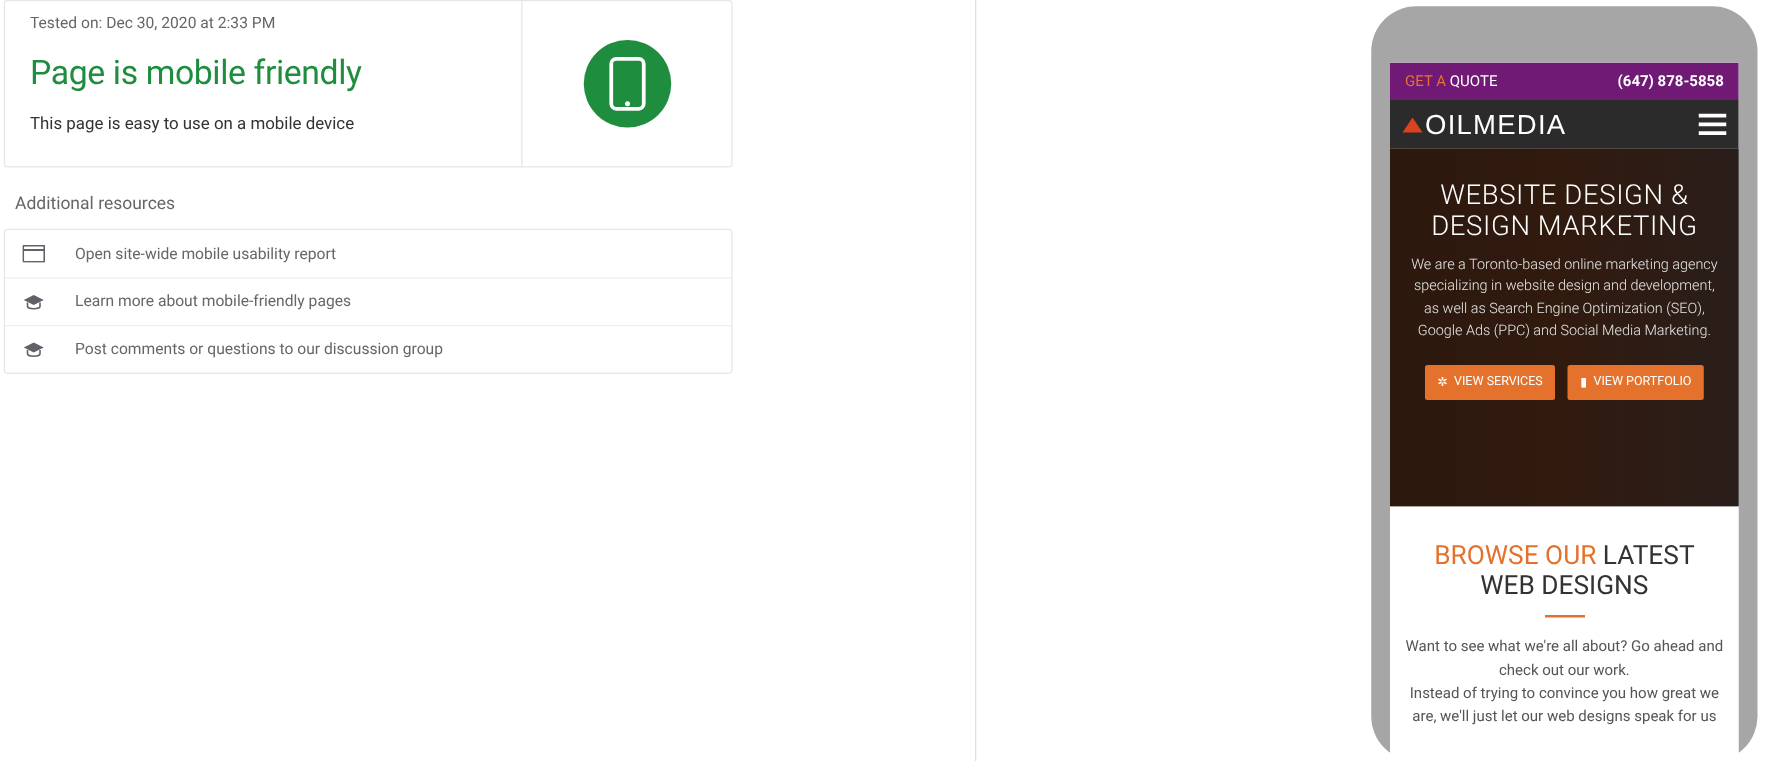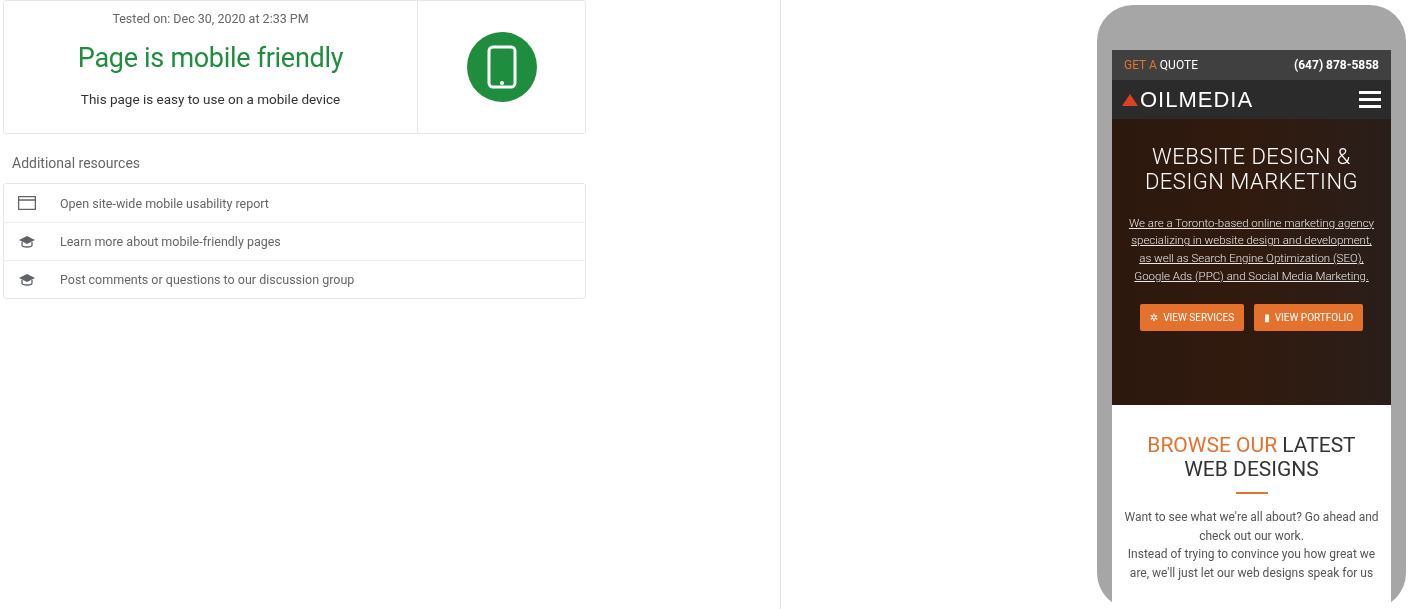--- a/index.html
+++ b/index.html
@@ -21,21 +21,20 @@
     .result-card {
       position: absolute;
       left: 3px;
       top: 0;
       width: 583px;
       height: 134px;
       background: #fff;
       border: 1px solid #e6e6e6;
       border-radius: 3px;
       display: flex;
-      text-align: center;
     }
     .result-left {
       flex: 1;
       padding: 10px 20px 16px 20px;
     }
     .tested-on {
       color: #666;
       font-size: 12.5px;
     }
     .result-title {
@@ -127,21 +126,21 @@
     }
     .phone-screen {
       width: 279px;
       height: 559px;
       background: #fff;
       overflow: hidden;
       position: relative;
     }
     .topbar {
       height: 30px;
-      background: #404040;
+      background: #701a75;
       display: flex;
       align-items: center;
       justify-content: space-between;
       padding: 0 12px;
       font-size: 12px;
     }
     .get-a { color: #e4722d; }
     .quote { color: #fff; margin-left: 3px; }
     .phone-num { color: #fff; font-size: 12px; font-weight: bold; }
     .logobar {
@@ -187,24 +186,23 @@
     }
     .hero-title {
       font-size: 22px;
       font-weight: 300;
       line-height: 1.15;
       letter-spacing: 0.5px;
     }
     .hero-desc {
       font-size: 11.5px;
       line-height: 1.55;
-      margin-top: 20px;
+      margin-top: 8px;
       color: #e8e8e8;
       font-weight: 300;
-      text-decoration: underline;
     }
     .hero-buttons {
       margin-top: 18px;
       display: flex;
       gap: 10px;
       justify-content: center;
     }
     .hero-btn {
       background: #e4722d;
       color: #fff;

